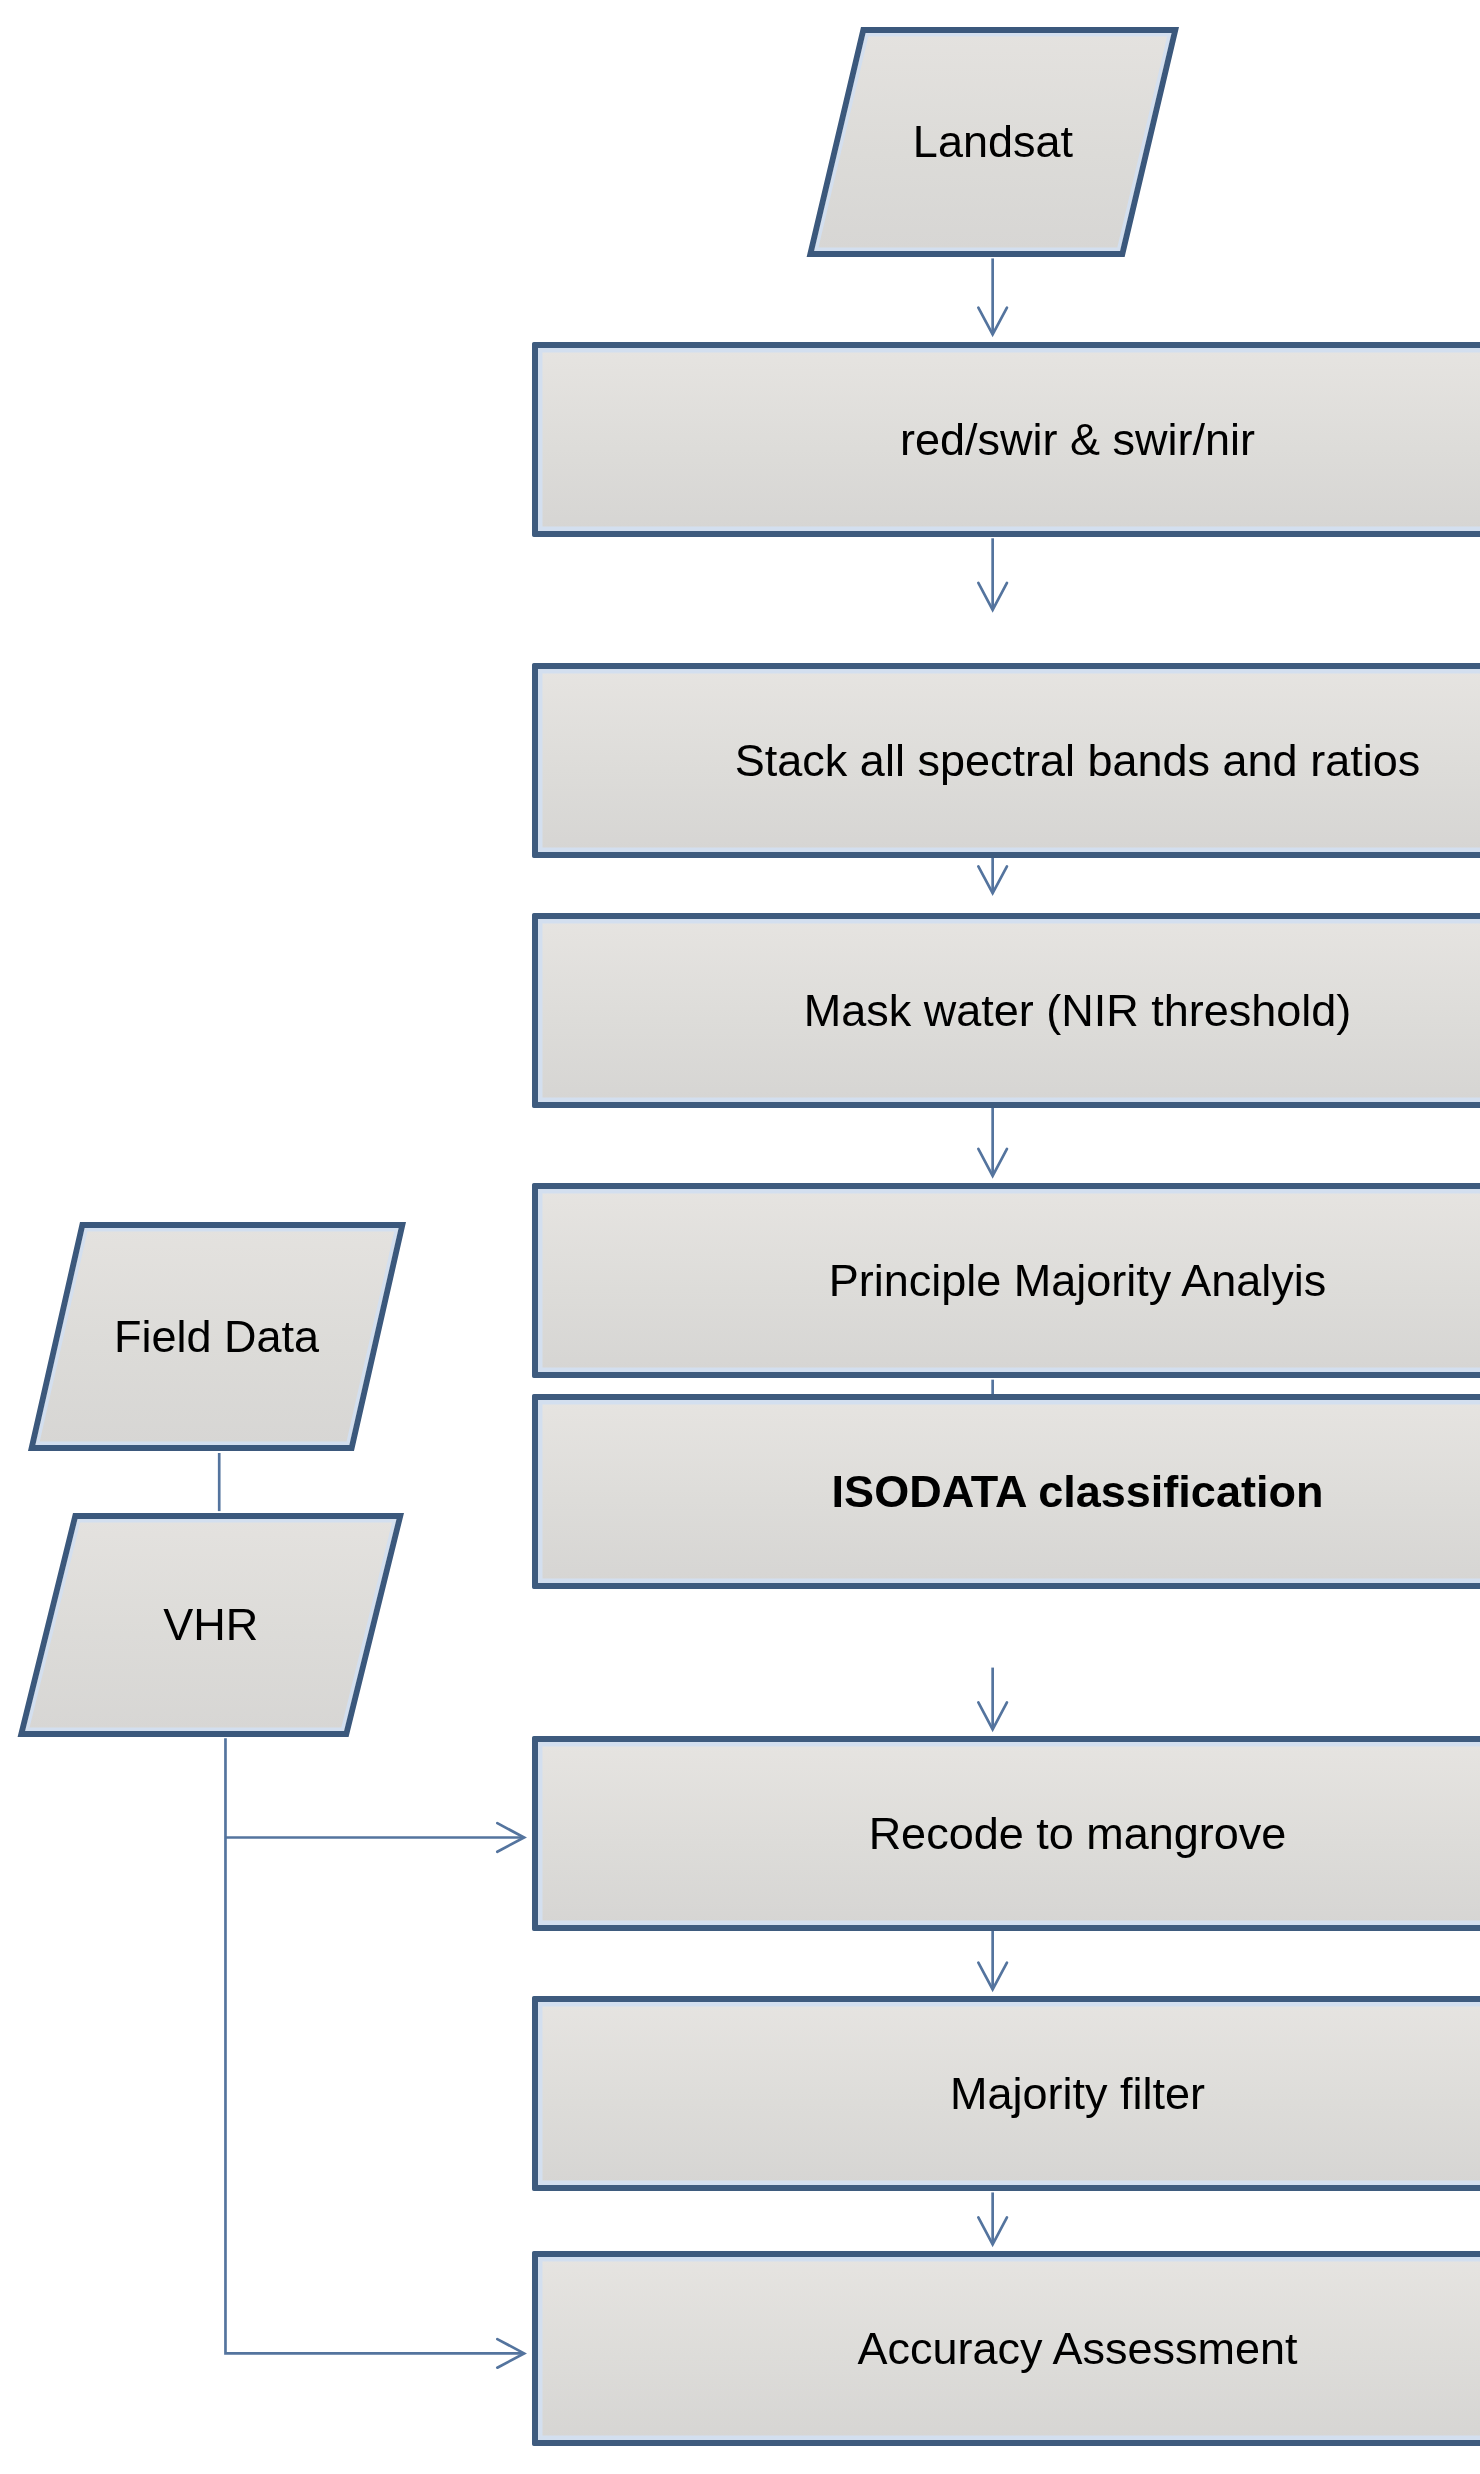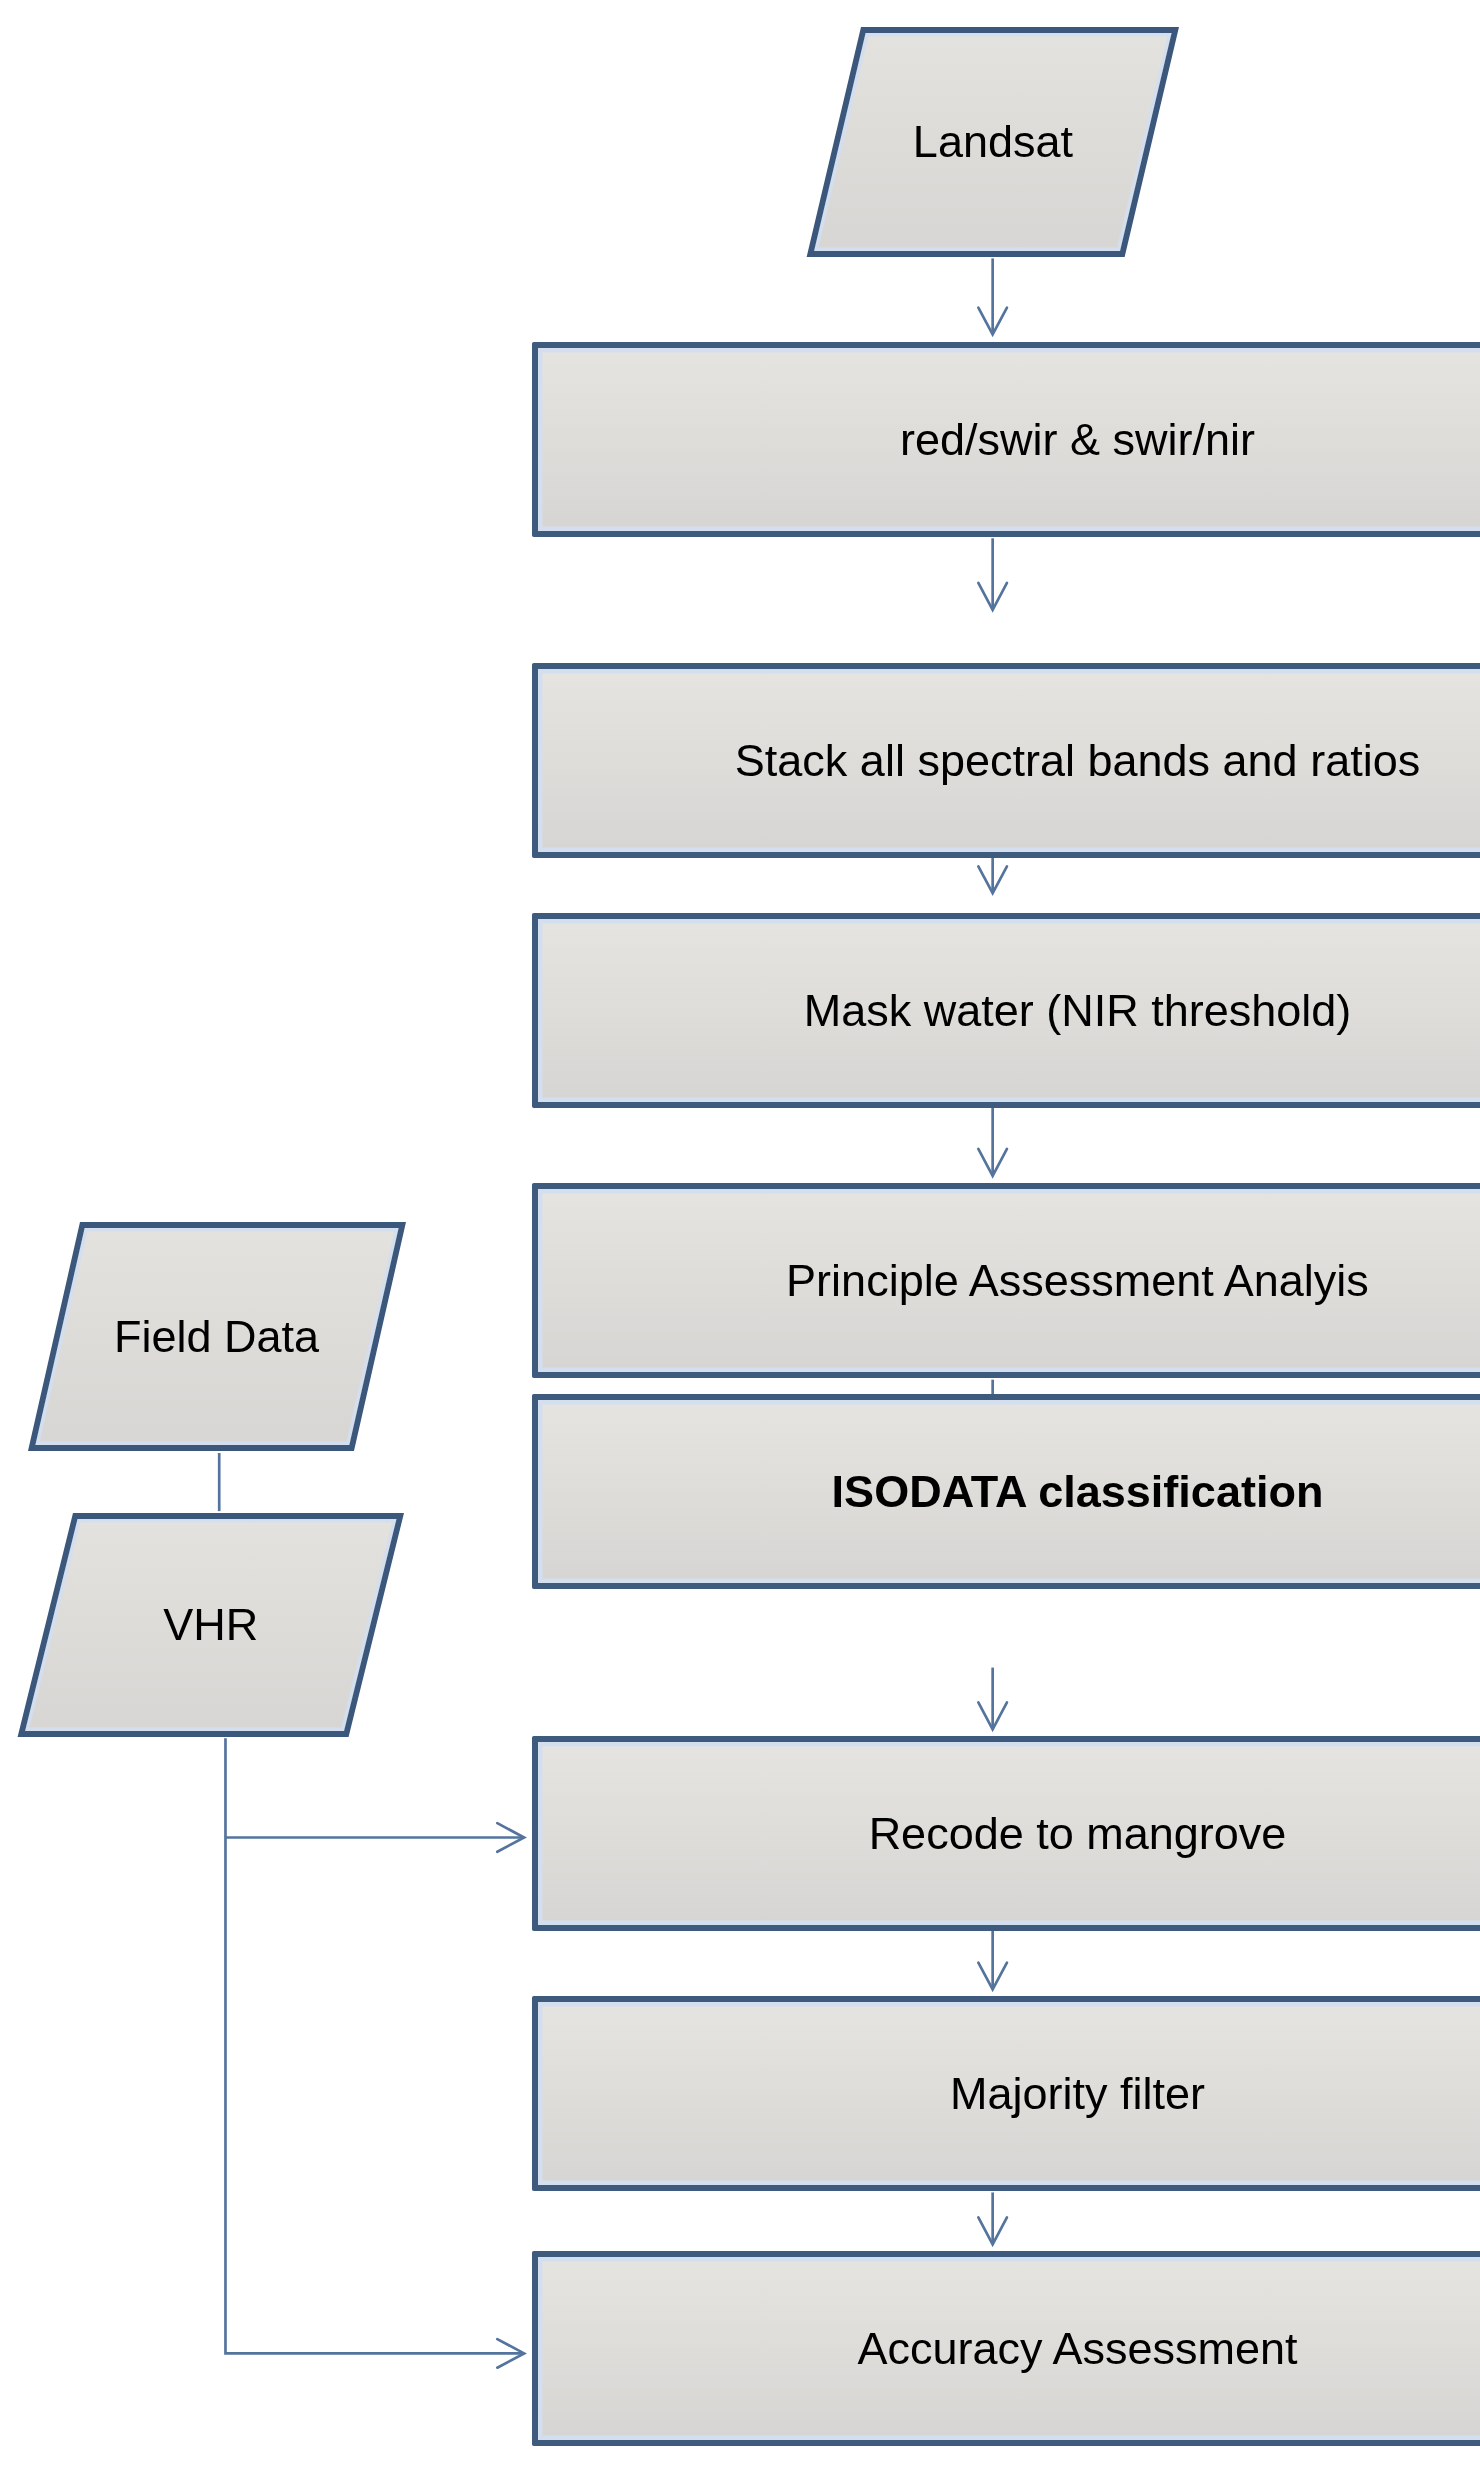--- a/index.html
+++ b/index.html
@@ -103,21 +103,21 @@
 
   <div class="process-box" id="box-stack">
     <span class="label">Stack all spectral bands and ratios</span>
   </div>
 
   <div class="process-box" id="box-mask">
     <span class="label">Mask water (NIR threshold)</span>
   </div>
 
   <div class="process-box" id="box-pca">
-    <span class="label">Principle Assessment Analyis</span>
+    <span class="label">Principle Majority Analyis</span>
   </div>
 
   <div class="process-box" id="box-isodata">
     <span class="label">ISODATA classification</span>
   </div>
 
   <div class="process-box" id="box-recode">
     <span class="label">Recode to mangrove</span>
   </div>
 

